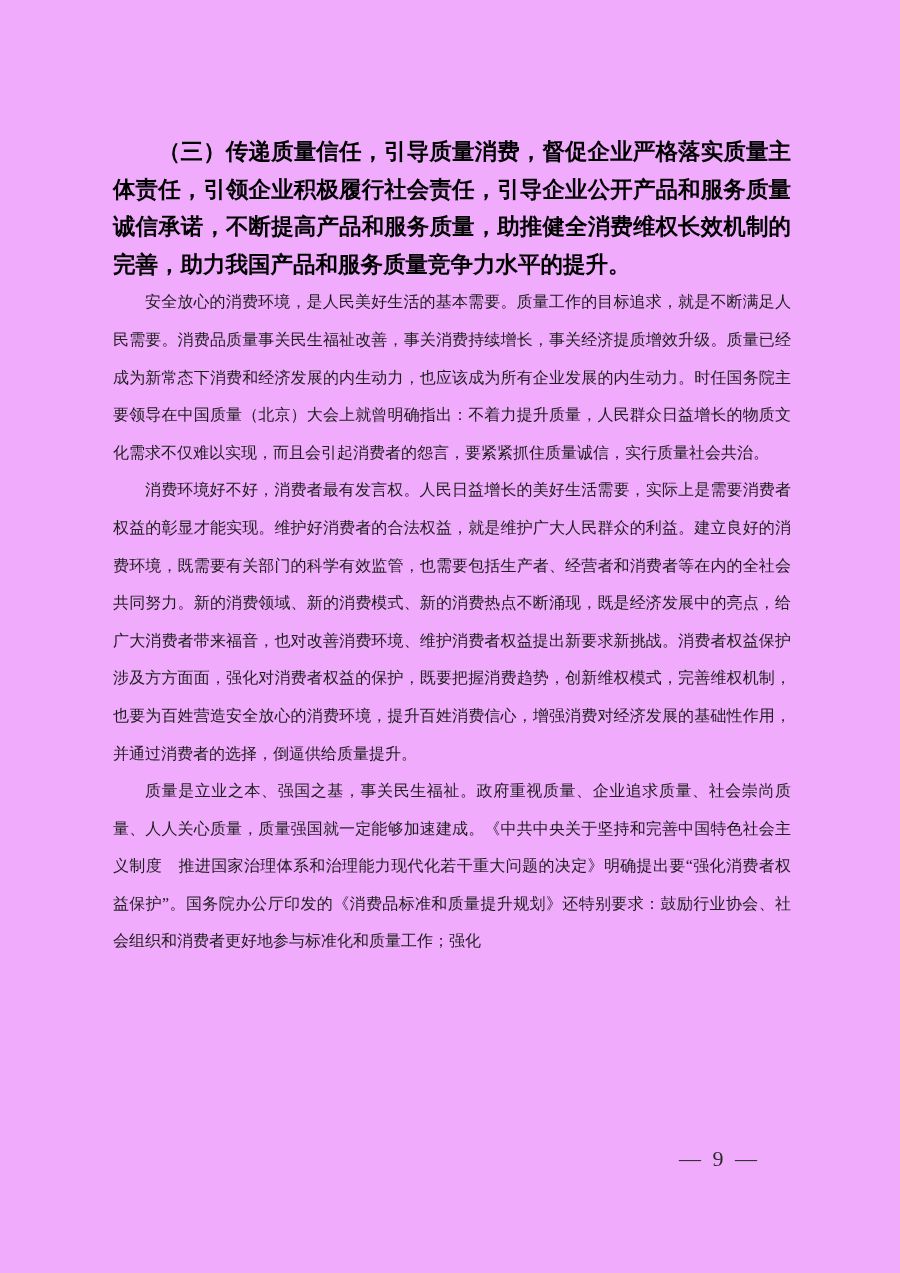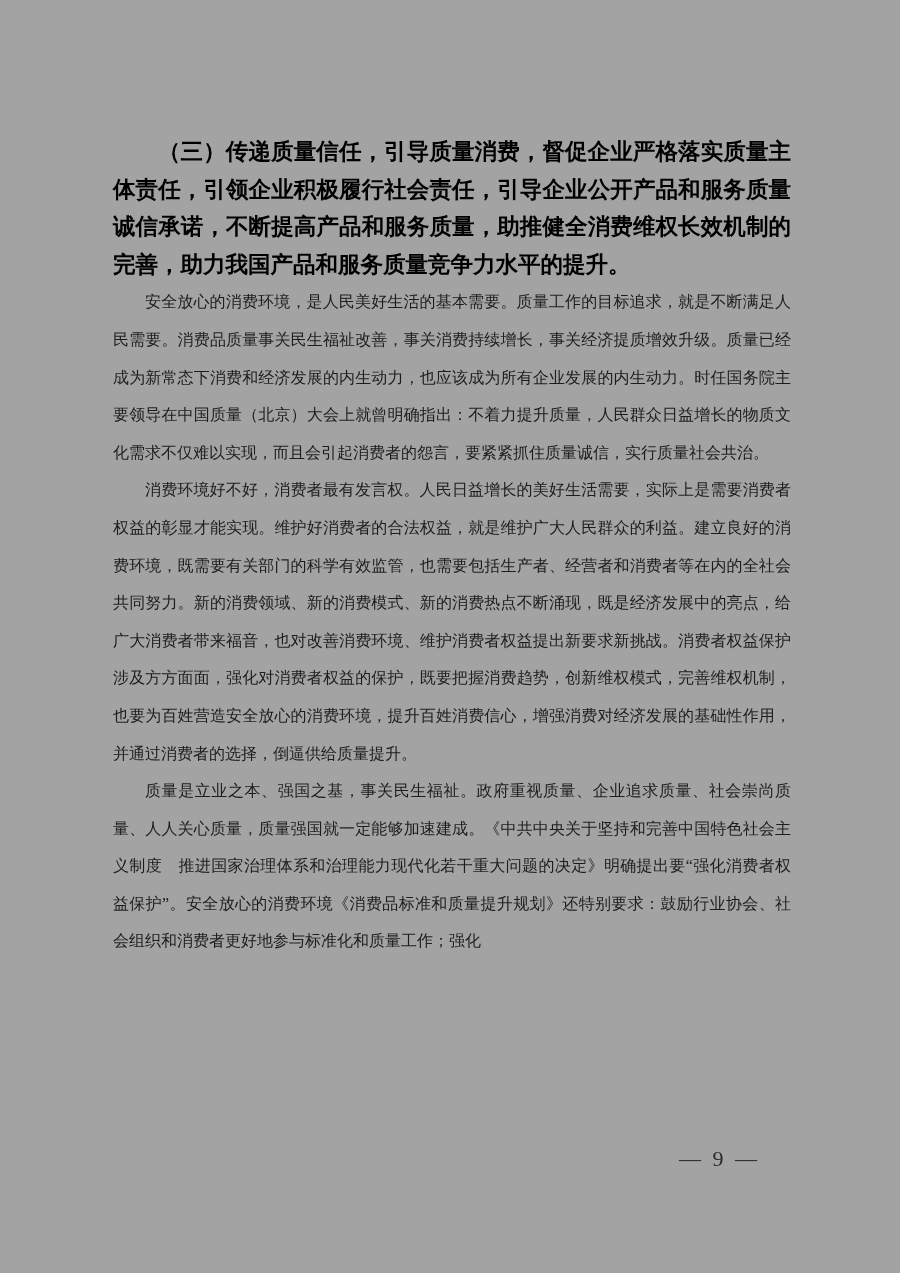--- a/index.html
+++ b/index.html
@@ -4,21 +4,21 @@
 <style>
   html, body {
     margin: 0;
     padding: 0;
     background: #ffffff;
   }
   .page {
     position: relative;
     width: 900px;
     height: 1273px;
-    background: #a3a3a3;
+    background: #f0abfc;
     overflow: hidden;
     font-family: "Liberation Serif", "DejaVu Serif", serif;
   }
   .content {
     position: absolute;
     left: 113px;
     top: 133px;
     width: 678px;
   }
   .content p {
@@ -48,16 +48,16 @@
   }
 </style>
 </head>
 <body>
 
 <div class="page">
   <div class="content">
     <p class="heading">（三）传递质量信任，引导质量消费，督促企业严格落实质量主体责任，引领企业积极履行社会责任，引导企业公开产品和服务质量诚信承诺，不断提高产品和服务质量，助推健全消费维权长效机制的完善，助力我国产品和服务质量竞争力水平的提升。</p>
     <p>安全放心的消费环境，是人民美好生活的基本需要。质量工作的目标追求，就是不断满足人民需要。消费品质量事关民生福祉改善，事关消费持续增长，事关经济提质增效升级。质量已经成为新常态下消费和经济发展的内生动力，也应该成为所有企业发展的内生动力。时任国务院主要领导在中国质量（北京）大会上就曾明确指出：不着力提升质量，人民群众日益增长的物质文化需求不仅难以实现，而且会引起消费者的怨言，要紧紧抓住质量诚信，实行质量社会共治。</p>
     <p>消费环境好不好，消费者最有发言权。人民日益增长的美好生活需要，实际上是需要消费者权益的彰显才能实现。维护好消费者的合法权益，就是维护广大人民群众的利益。建立良好的消费环境，既需要有关部门的科学有效监管，也需要包括生产者、经营者和消费者等在内的全社会共同努力。新的消费领域、新的消费模式、新的消费热点不断涌现，既是经济发展中的亮点，给广大消费者带来福音，也对改善消费环境、维护消费者权益提出新要求新挑战。消费者权益保护涉及方方面面，强化对消费者权益的保护，既要把握消费趋势，创新维权模式，完善维权机制，也要为百姓营造安全放心的消费环境，提升百姓消费信心，增强消费对经济发展的基础性作用，并通过消费者的选择，倒逼供给质量提升。</p>
-    <p>质量是立业之本、强国之基，事关民生福祉。政府重视质量、企业追求质量、社会崇尚质量、人人关心质量，质量强国就一定能够加速建成。《中共中央关于坚持和完善中国特色社会主义制度　推进国家治理体系和治理能力现代化若干重大问题的决定》明确提出要“强化消费者权益保护”。安全放心的消费环境《消费品标准和质量提升规划》还特别要求：鼓励行业协会、社会组织和消费者更好地参与标准化和质量工作；强化</p>
+    <p>质量是立业之本、强国之基，事关民生福祉。政府重视质量、企业追求质量、社会崇尚质量、人人关心质量，质量强国就一定能够加速建成。《中共中央关于坚持和完善中国特色社会主义制度　推进国家治理体系和治理能力现代化若干重大问题的决定》明确提出要“强化消费者权益保护”。国务院办公厅印发的《消费品标准和质量提升规划》还特别要求：鼓励行业协会、社会组织和消费者更好地参与标准化和质量工作；强化</p>
   </div>
   <div class="page-number">— 9 —</div>
 </div>
 
 </body></html>

